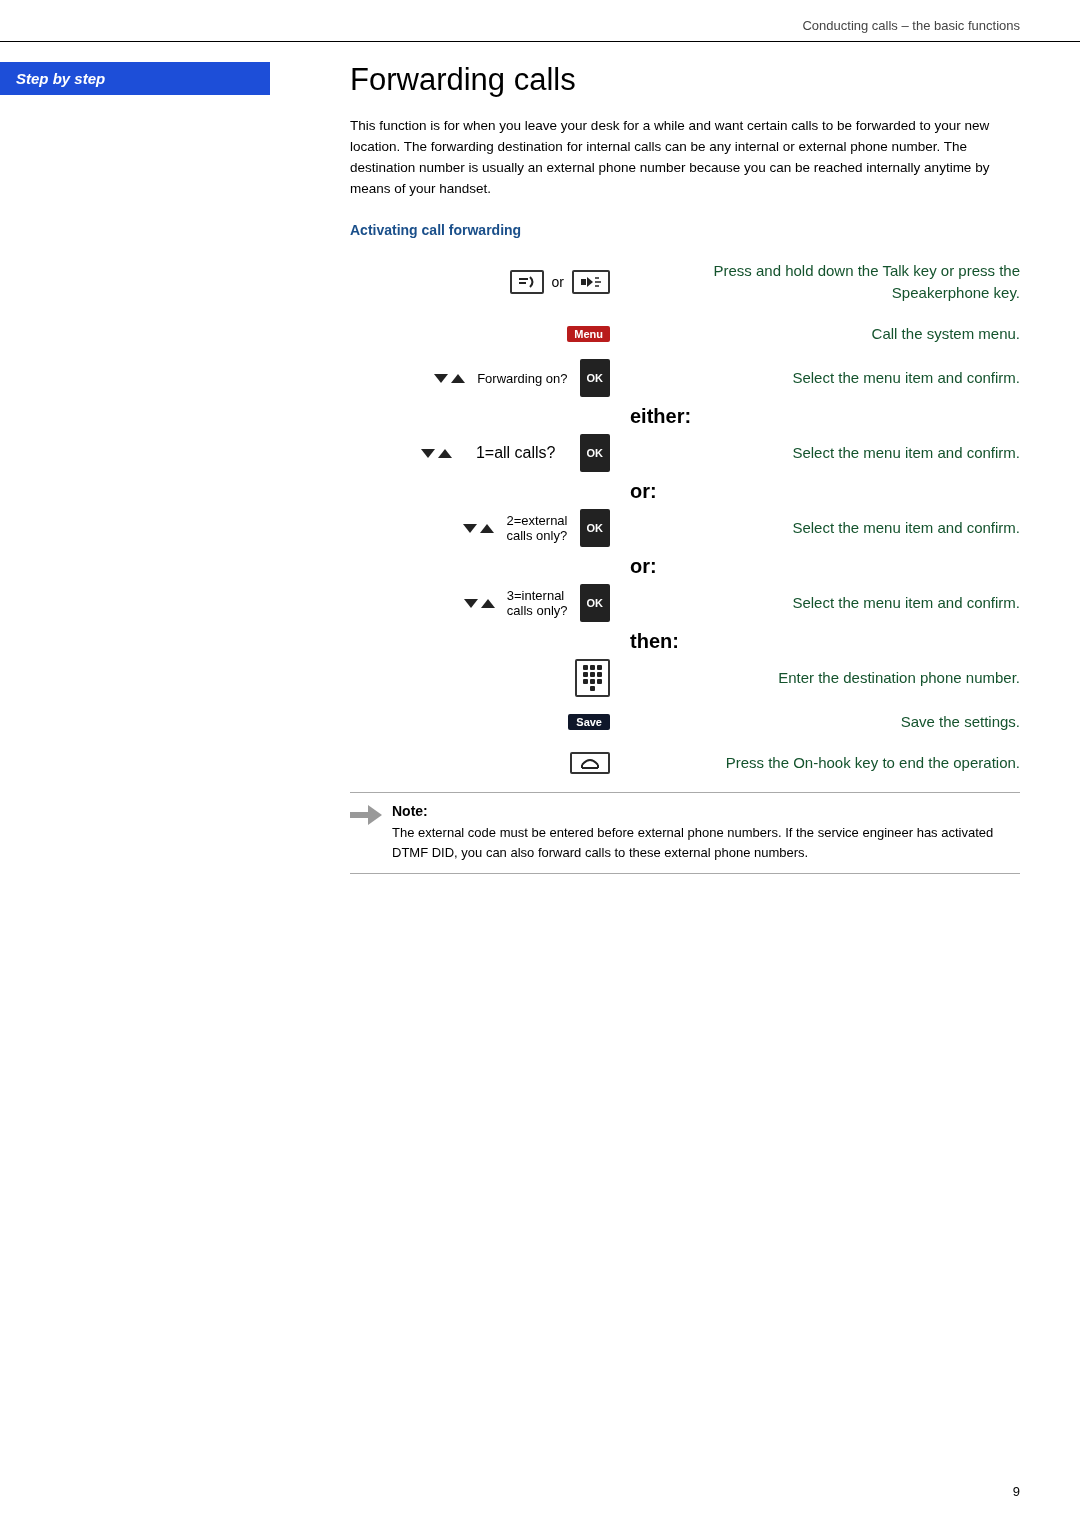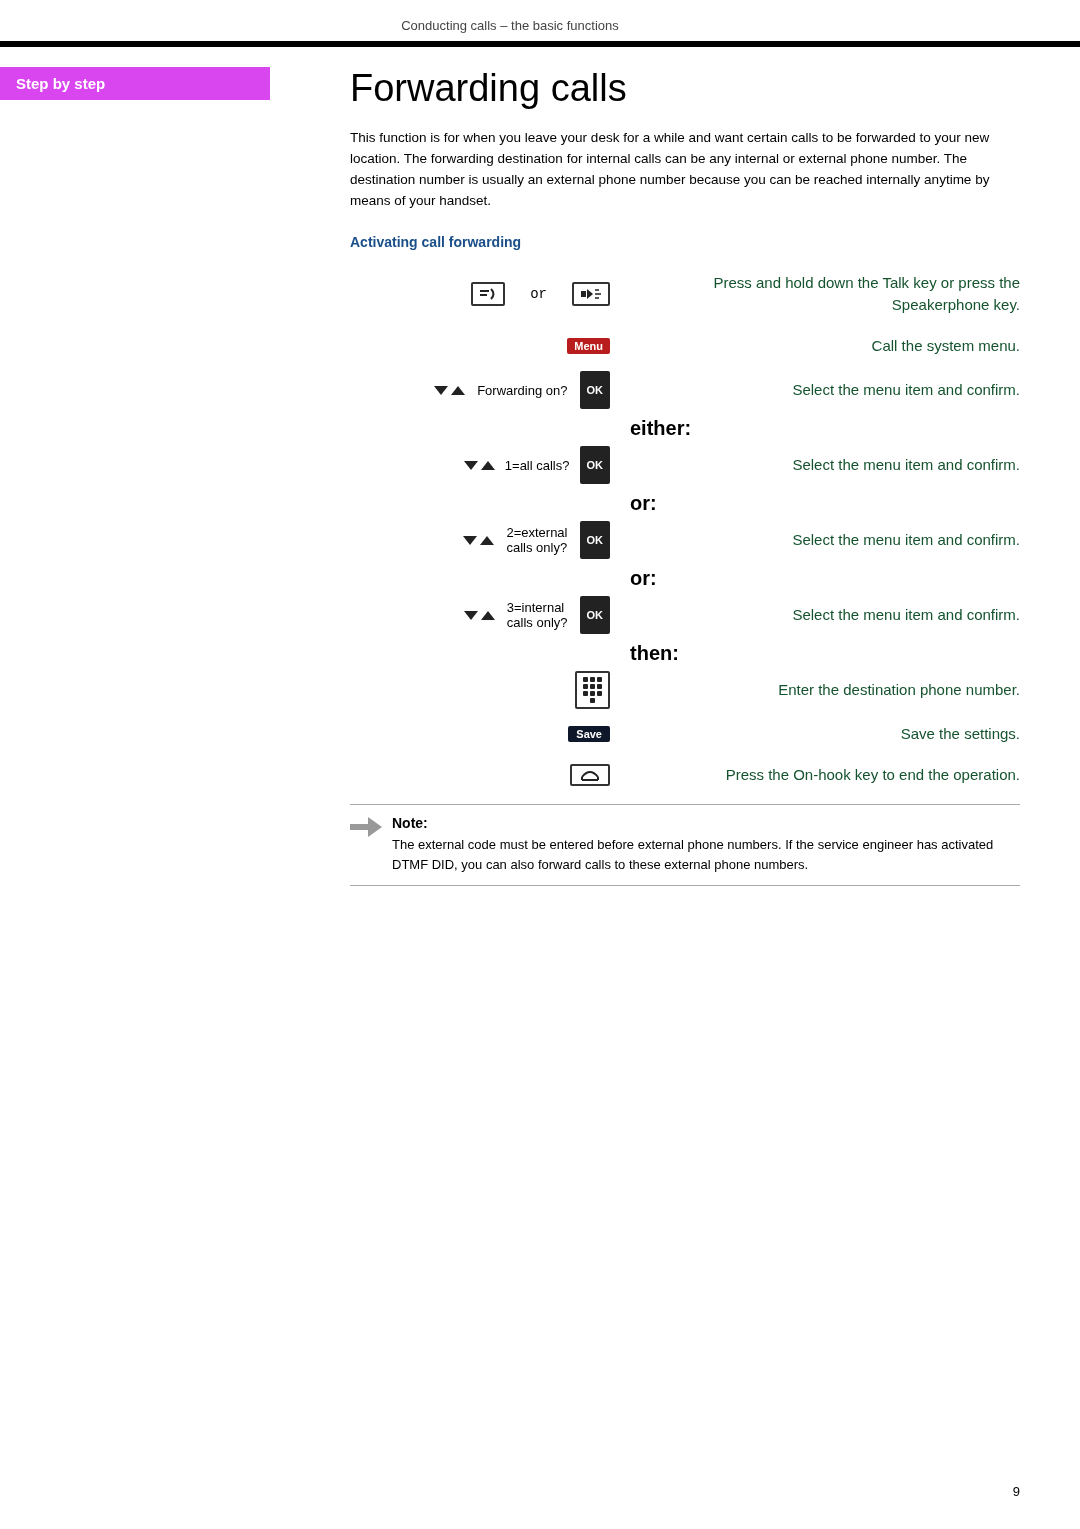--- a/index.html
+++ b/index.html
@@ -7,59 +7,60 @@
       font-family: Arial, Helvetica, sans-serif;
       font-size: 14px;
       background: #fff;
       color: #000;
       width: 1080px;
       min-height: 1529px;
       position: relative;
     }
 
     .page-header {
-      text-align: center;
+      text-align: right;
       padding: 18px 60px 8px 0;
       font-size: 13px;
       color: #444;
-      border-bottom: 6px solid #000000;
+      border-bottom: 1px solid #000000;
       margin-bottom: 0;
     }
 
     .page-layout {
       display: flex;
       flex-direction: row;
       min-height: 1450px;
     }
 
     .left-panel {
       width: 310px;
       min-width: 310px;
       padding-top: 0;
       border-right: none;
       position: relative;
     }
 
     .step-by-step-banner {
-      background-color: #d946ef;
+      background-color: #1d4ed8;
       color: #fff;
       font-size: 15px;
       font-weight: bold;
       padding: 8px 16px;
       margin-top: 20px;
       width: 270px;
+      font-style: italic;
     }
 
     .right-panel {
       flex: 1;
       padding: 20px 60px 20px 40px;
     }
 
     .page-title {
-      font-size: 38px;
+      font-size: 31px;
       font-weight: normal;
       color: #000;
       margin-bottom: 18px;
       font-family: Arial, Helvetica, sans-serif;
     }
 
     .intro-text {
       font-size: 13.5px;
       line-height: 1.55;
       margin-bottom: 22px;
@@ -284,21 +285,21 @@
       <div class="step-row-aligned">
         <div class="step-left">
 
           <span style="display:inline-flex;align-items:center;border:2px solid #333;padding:3px 6px;border-radius:2px;gap:4px;">
             <svg width="18" height="14" viewBox="0 0 18 14">
               <line x1="1" y1="4" x2="10" y2="4" stroke="#222" stroke-width="2"></line>
               <line x1="1" y1="8" x2="8" y2="8" stroke="#222" stroke-width="2"></line>
               <path d="M12,2 Q17,7 12,12" stroke="#222" stroke-width="2" fill="none"></path>
             </svg>
           </span>
-          <span style="font-size:14px;margin:0 19px;font-family:Liberation Mono, monospace;">or</span>
+          <span style="font-size:14px;margin:0 2px;">or</span>
 
           <span style="display:inline-flex;align-items:center;border:2px solid #333;padding:3px 6px;border-radius:2px;">
             <svg width="22" height="14" viewBox="0 0 22 14">
               <rect x="1" y="4" width="5" height="6" fill="#222"></rect>
               <path d="M7,2 L13,7 L7,12 Z" fill="#222"></path>
               <line x1="15" y1="3" x2="19" y2="3" stroke="#222" stroke-width="1.5"></line>
               <line x1="15" y1="7" x2="21" y2="7" stroke="#222" stroke-width="1.5"></line>
               <line x1="15" y1="11" x2="19" y2="11" stroke="#222" stroke-width="1.5"></line>
             </svg>
           </span>
@@ -344,21 +345,21 @@
       <div class="step-row-aligned">
         <div class="step-left">
           <span class="nav-arrows-pair">
             <span class="single-arrow">
               <div class="arrow-down"></div>
             </span>
             <span class="single-arrow">
               <div class="arrow-up"></div>
             </span>
           </span>
-          <span style="font-size:13px;margin:0 4px;">1=all calls?</span>
+          <span style="font-size:16px;margin:0 18px;">1=all calls?</span>
           <span class="key-ok">OK</span>
         </div>
         <div class="step-right">
           Select the menu item and confirm.
         </div>
       </div>
 
       <div class="branch-label-row">
         <div class="branch-label-left"></div>
         <div class="or-label-text" style="padding-left:10px;">or:</div>

